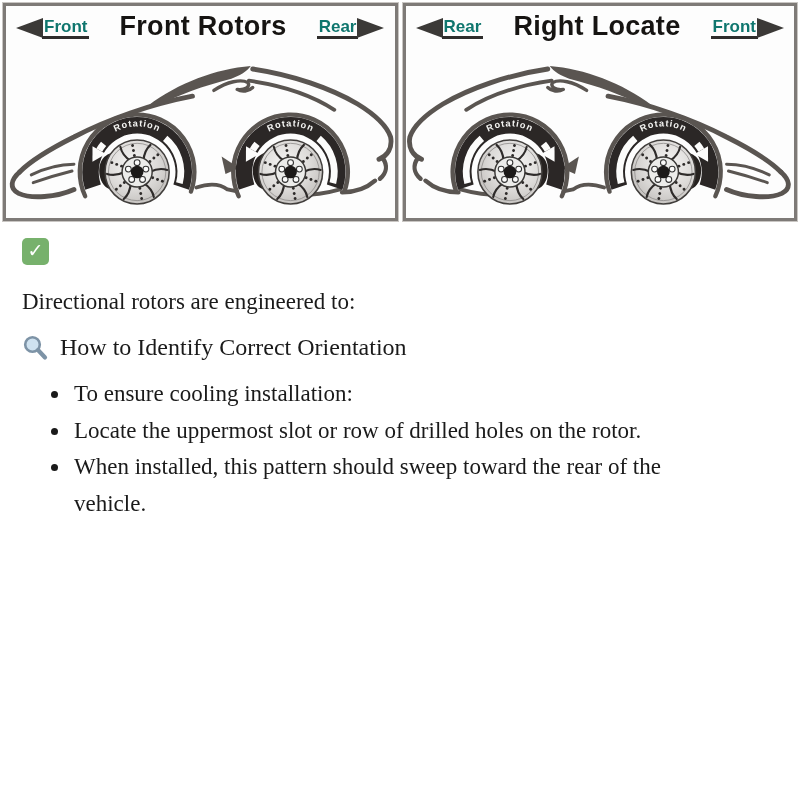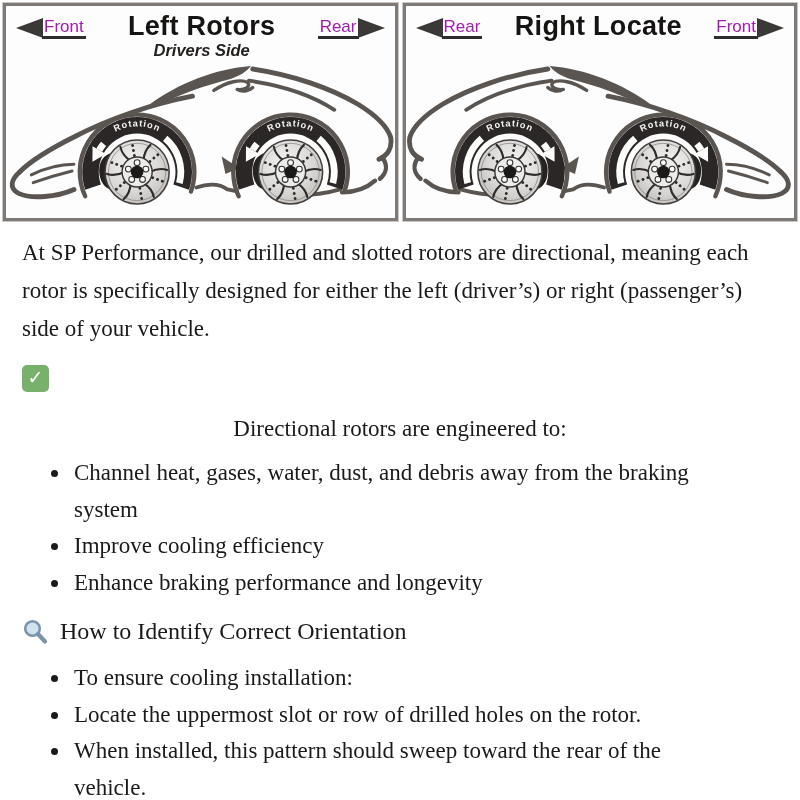--- a/index.html
+++ b/index.html
@@ -2,40 +2,40 @@
 <html><head>
 <meta charset="utf-8">
 <style>
   html,body{margin:0;padding:0;background:#ffffff;}
   .page{width:800px;height:800px;overflow:hidden;background:#fff;font-family:"Liberation Serif",serif;color:#1a1a1a;}
 
   
   .diagram-row{display:flex;gap:5px;padding:3px 3px 0 3px;}
   .panel{flex:1;height:212px;border:3px solid #7e7a77;outline:1px solid #c9c6c3;background:#fdfdfd;position:relative;overflow:hidden;}
   .panel-header{display:flex;justify-content:space-between;align-items:flex-start;padding:7px 10px 0 10px;height:56px;box-sizing:border-box;}
-  .dir-arrow{display:flex;align-items:center;gap:1px;margin-top:5px;font-family:"Liberation Sans",sans-serif;font-weight:normal;font-size:17px;color:#a21caf;}
+  .dir-arrow{display:flex;align-items:center;gap:1px;margin-top:5px;font-family:"Liberation Sans",sans-serif;font-weight:bold;font-size:17px;color:#0f766e;}
   .dir-label{border-bottom:3px solid #2f2d2c;padding:0 2px 0 2px;line-height:1.05;}
   .tri{width:0;height:0;border-top:10px solid transparent;border-bottom:10px solid transparent;}
   .tri-left{border-right:27px solid #3b3937;margin-right:-2px;}
   .tri-right{border-left:27px solid #3b3937;margin-left:-2px;}
   .title-block{text-align:center;margin-top:0;}
   .panel-title{font-family:"Liberation Sans",sans-serif;font-weight:800;font-size:27px;line-height:1.0;color:#161412;letter-spacing:.3px;}
   .panel-subtitle{font-family:"Liberation Sans",sans-serif;font-weight:bold;font-style:italic;font-size:16.5px;color:#242220;margin-top:1px;}
   .car-svg{display:block;width:100%;height:150px;}
   .rot-text{font-family:"Liberation Sans",sans-serif;font-size:9.5px;font-weight:bold;fill:#f4f4f2;letter-spacing:1px;}
 
   
   .content{padding:0 22px;}
   .intro{font-size:23px;line-height:38px;margin:13px 0 0 0;max-width:735px;}
   .sec-heading{display:flex;align-items:center;gap:11px;margin:17px 0 0 0;font-size:24px;}
   .sec-heading.bold{font-weight:bold;}
   .check-icon{width:27px;height:27px;border-radius:5px;background:#77b16c;display:inline-flex;align-items:center;justify-content:center;flex:0 0 auto;}
   .check-icon span{color:#fff;font-family:"DejaVu Sans",sans-serif;font-size:19px;font-weight:bold;line-height:1;transform:translateY(-1px);}
   .mag-icon{flex:0 0 auto;display:inline-block;}
-  .lead{font-size:23px;line-height:30px;margin:22px 0 0 0;text-align:center;}
+  .lead{font-size:23px;line-height:30px;margin:22px 0 0 0;}
   ul{margin:11px 0 0 0;padding:0 0 0 49px;}
   li{font-size:23px;line-height:36.5px;padding-left:3px;max-width:645px;}
   ul.second{margin-top:15px;}
 </style>
 </head>
 <body>
 
 <svg width="0" height="0" style="position:absolute" aria-hidden="true">
   <defs>
     <radialGradient id="rg" cx="42%" cy="38%" r="70%">
@@ -121,22 +121,21 @@
 
   <div class="diagram-row">
 
     <div class="panel">
       <div class="panel-header">
         <div class="dir-arrow">
           <span class="tri tri-left"></span>
           <span class="dir-label">Front</span>
         </div>
         <div class="title-block">
-          <div class="panel-title">Left Rotors</div>
-          <div class="panel-subtitle">Drivers Side</div>
+          <div class="panel-title">Front Rotors</div>
         </div>
         <div class="dir-arrow">
           <span class="dir-label">Rear</span>
           <span class="tri tri-right"></span>
         </div>
       </div>
       <svg class="car-svg" viewBox="0 0 400 152">
         <use href="#car-art"></use>
         <g transform="translate(135,112)">
           <use href="#rotArrowL"></use>
@@ -173,35 +172,29 @@
           <use href="#rotArrowR"></use>
           <text class="rot-text" text-anchor="middle"><textPath href="#rotPath" startOffset="50%">Rotation</textPath></text>
         </g>
       </svg>
     </div>
 
   </div>
 
   <div class="content">
 
-    <p class="intro">At SP Performance, our drilled and slotted rotors are directional, meaning each rotor is specifically designed for either the left (driver’s) or right (passenger’s) side of your vehicle.</p>
 
     <div class="sec-heading bold">
       <span class="check-icon">
           <span>✓</span>
         </span>
     </div>
 
     <p class="lead">Directional rotors are engineered to:</p>
 
-    <ul>
-      <li>Channel heat, gases, water, dust, and debris away from the braking system</li>
-      <li>Improve cooling efficiency</li>
-      <li>Enhance braking performance and longevity</li>
-    </ul>
 
     <div class="sec-heading">
       <svg class="mag-icon" width="27" height="27" viewBox="0 0 27 27">
         <circle cx="10.5" cy="10.5" r="7.3" fill="#cfe2f0" stroke="#7d93a6" stroke-width="2.6"></circle>
         <line x1="16" y1="16" x2="23" y2="23.5" stroke="#7d93a6" stroke-width="4.2" stroke-linecap="round"></line>
       </svg>
       <span>How to Identify Correct Orientation</span>
     </div>
 
     <ul class="second">

